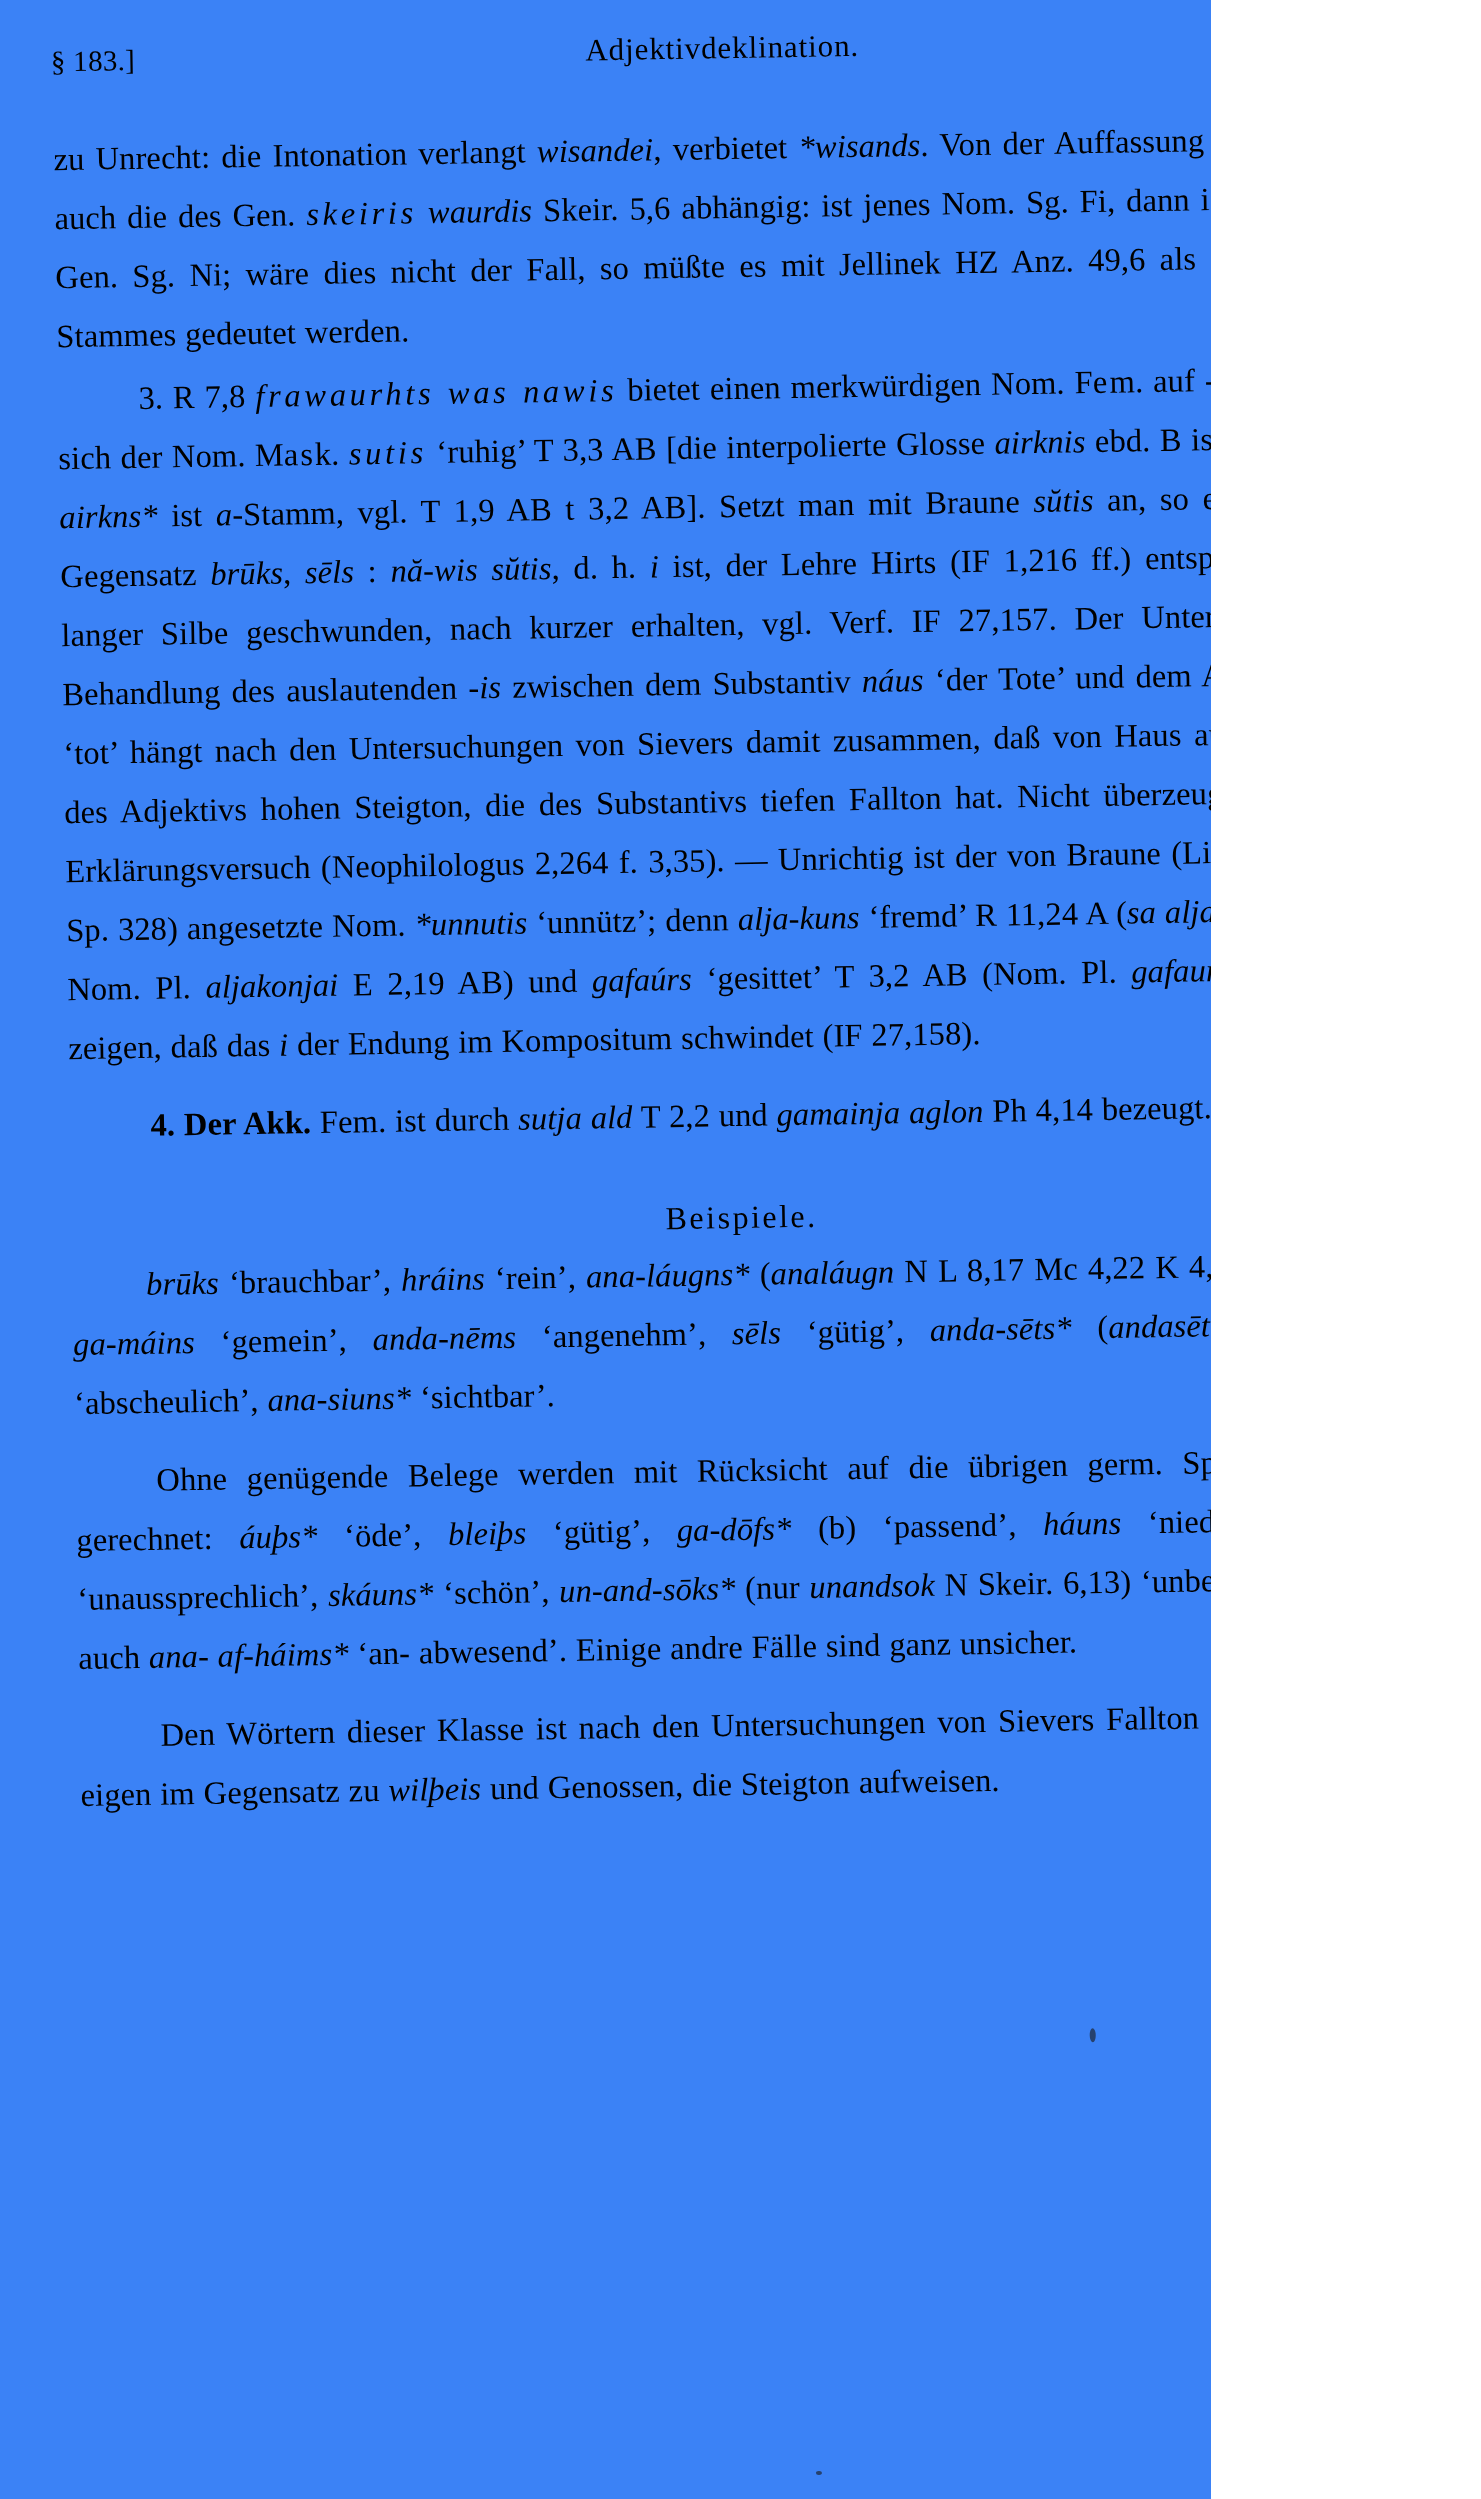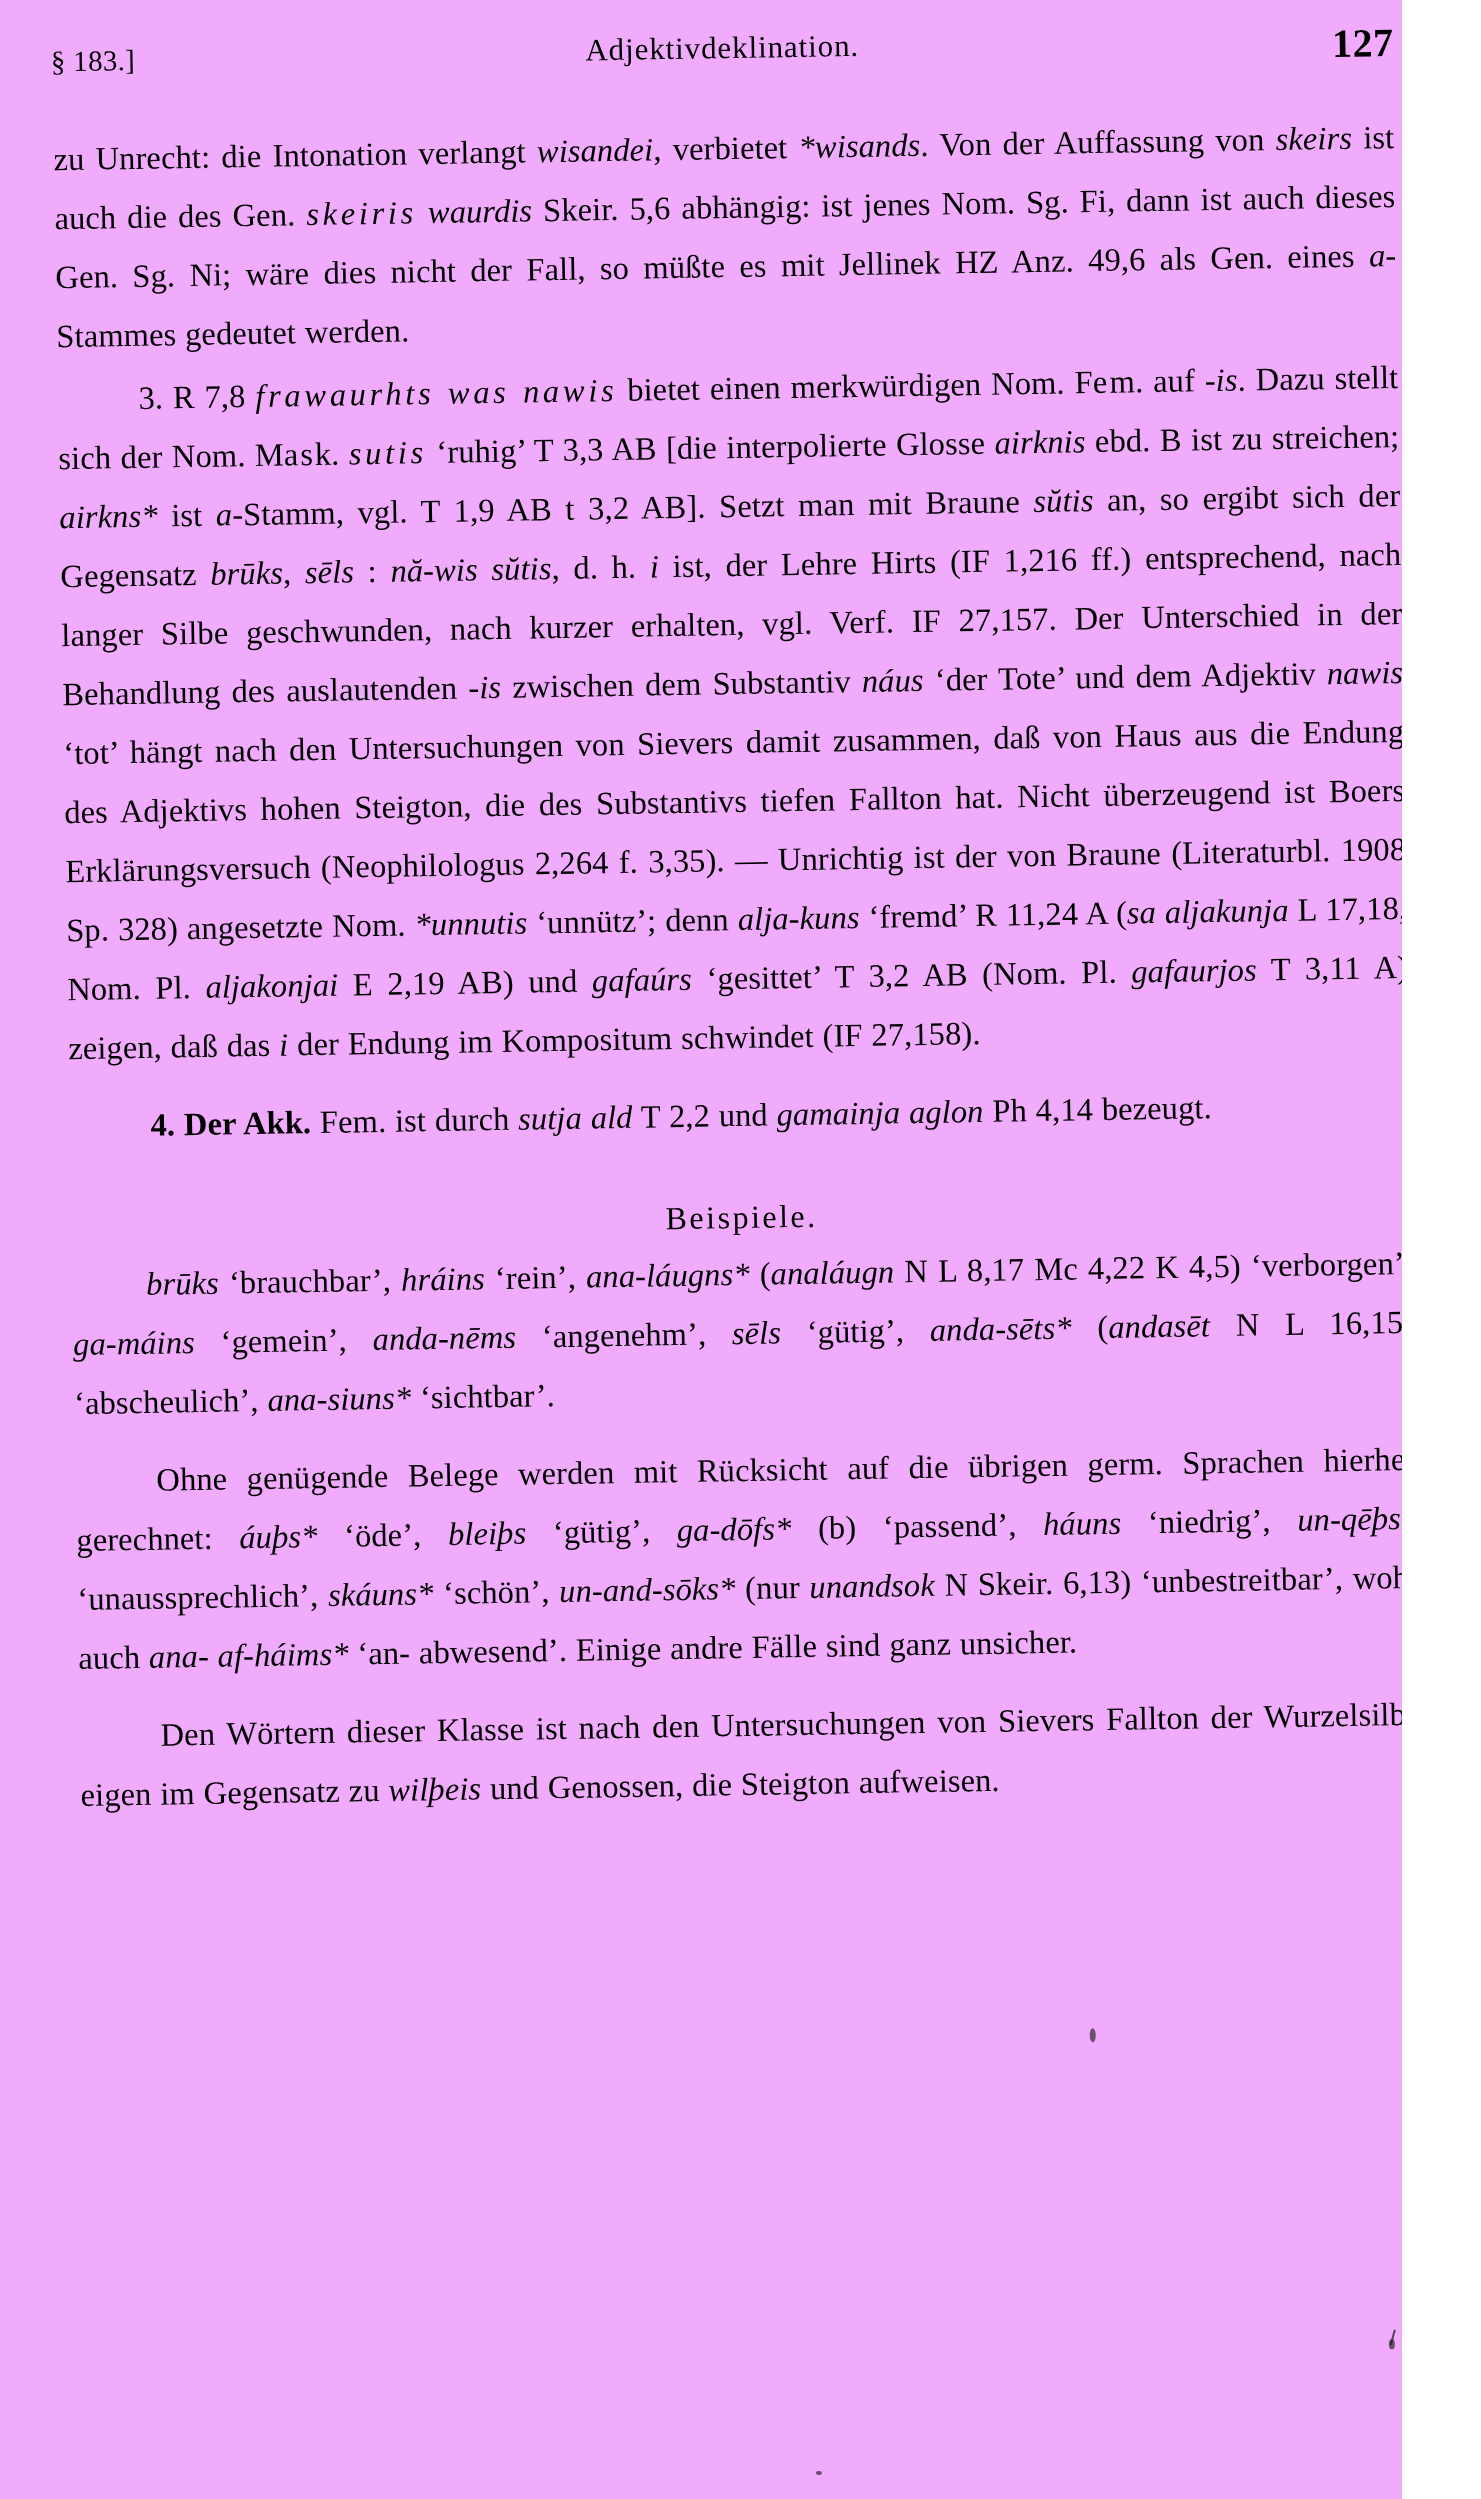--- a/index.html
+++ b/index.html
@@ -3,23 +3,23 @@
 <meta charset="utf-8">
 <style>
   html, body {
     margin: 0;
     padding: 0;
     background: #ffffff;
   }
 
   #page {
     position: relative;
-    width: 1402px;
+    width: 1211px;
     height: 2500px;
-    background: #f0abfc;
+    background: #3b82f6;
     overflow: hidden;
     font-family: "Liberation Serif", "DejaVu Serif", serif;
     color: #000000;
   }
 
   
   #skew {
     position: absolute;
     left: 0;
     top: 0;

